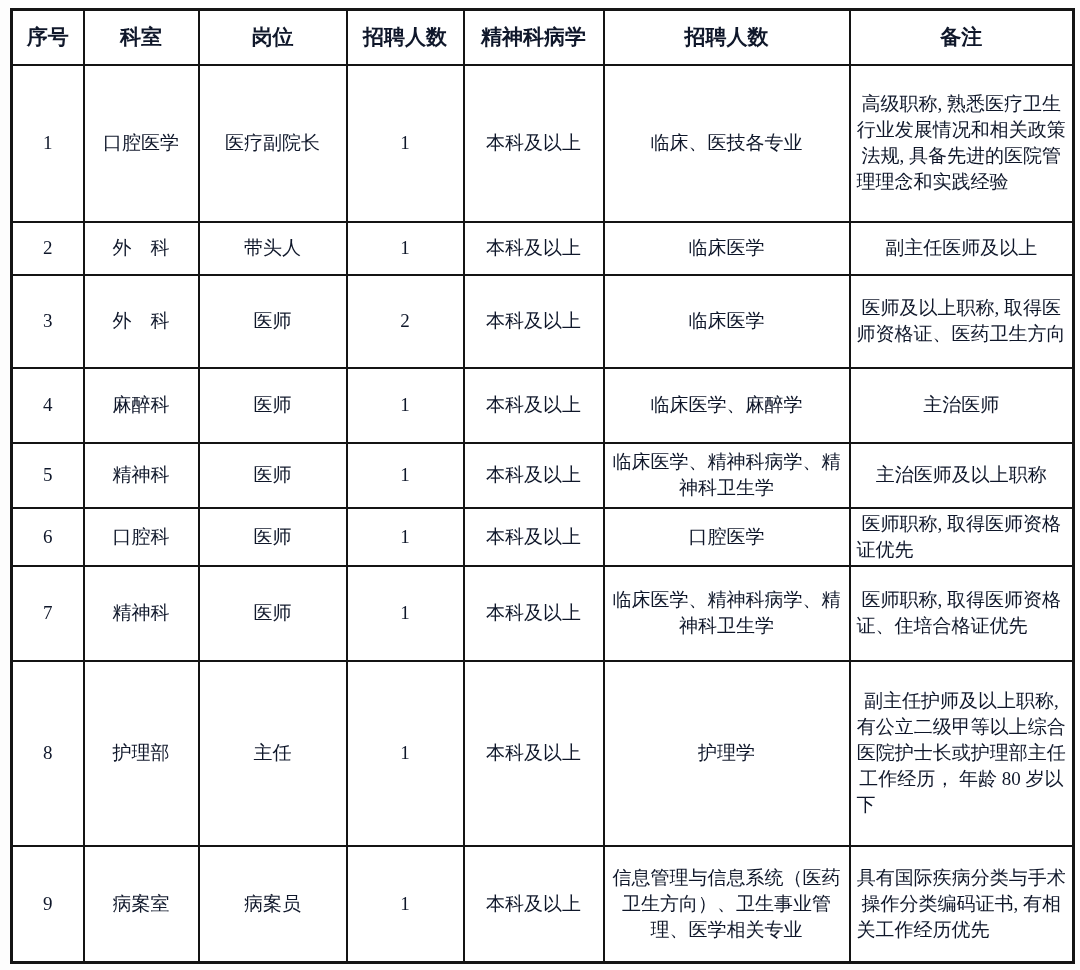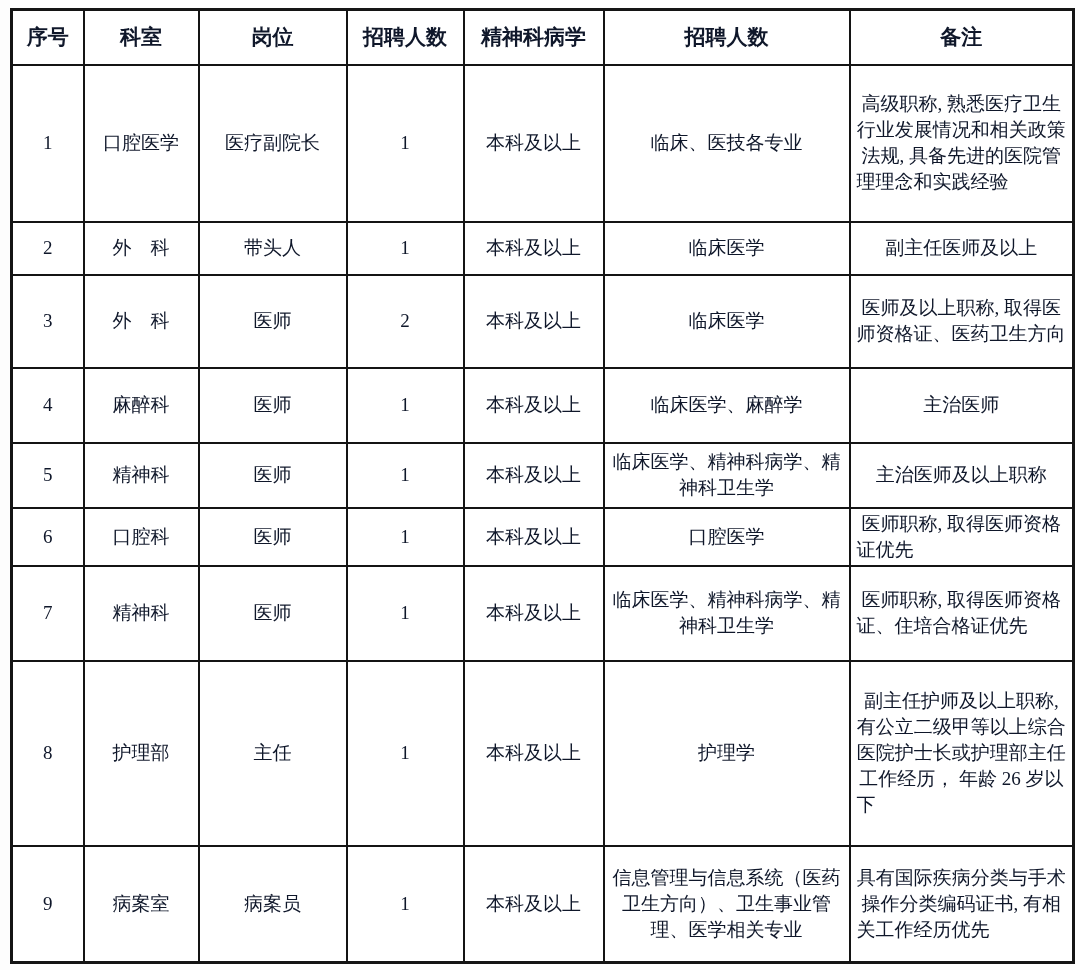--- a/index.html
+++ b/index.html
@@ -160,21 +160,21 @@
           <td>临床医学、精神科病学、精神科卫生学</td>
           <td class="remarks-long">医师职称, 取得医师资格证、住培合格证优先</td>
         </tr>
         <tr>
           <td>8</td>
           <td>护理部</td>
           <td>主任</td>
           <td>1</td>
           <td>本科及以上</td>
           <td>护理学</td>
-          <td class="remarks-long">副主任护师及以上职称, 有公立二级甲等以上综合医院护士长或护理部主任工作经历， 年龄 26 岁以下</td>
+          <td class="remarks-long">副主任护师及以上职称, 有公立二级甲等以上综合医院护士长或护理部主任工作经历， 年龄 80 岁以下</td>
         </tr>
         <tr>
           <td>9</td>
           <td>病案室</td>
           <td>病案员</td>
           <td>1</td>
           <td>本科及以上</td>
           <td>信息管理与信息系统（医药卫生方向）、卫生事业管理、医学相关专业</td>
           <td class="remarks-long">具有国际疾病分类与手术操作分类编码证书, 有相关工作经历优先</td>
         </tr>

